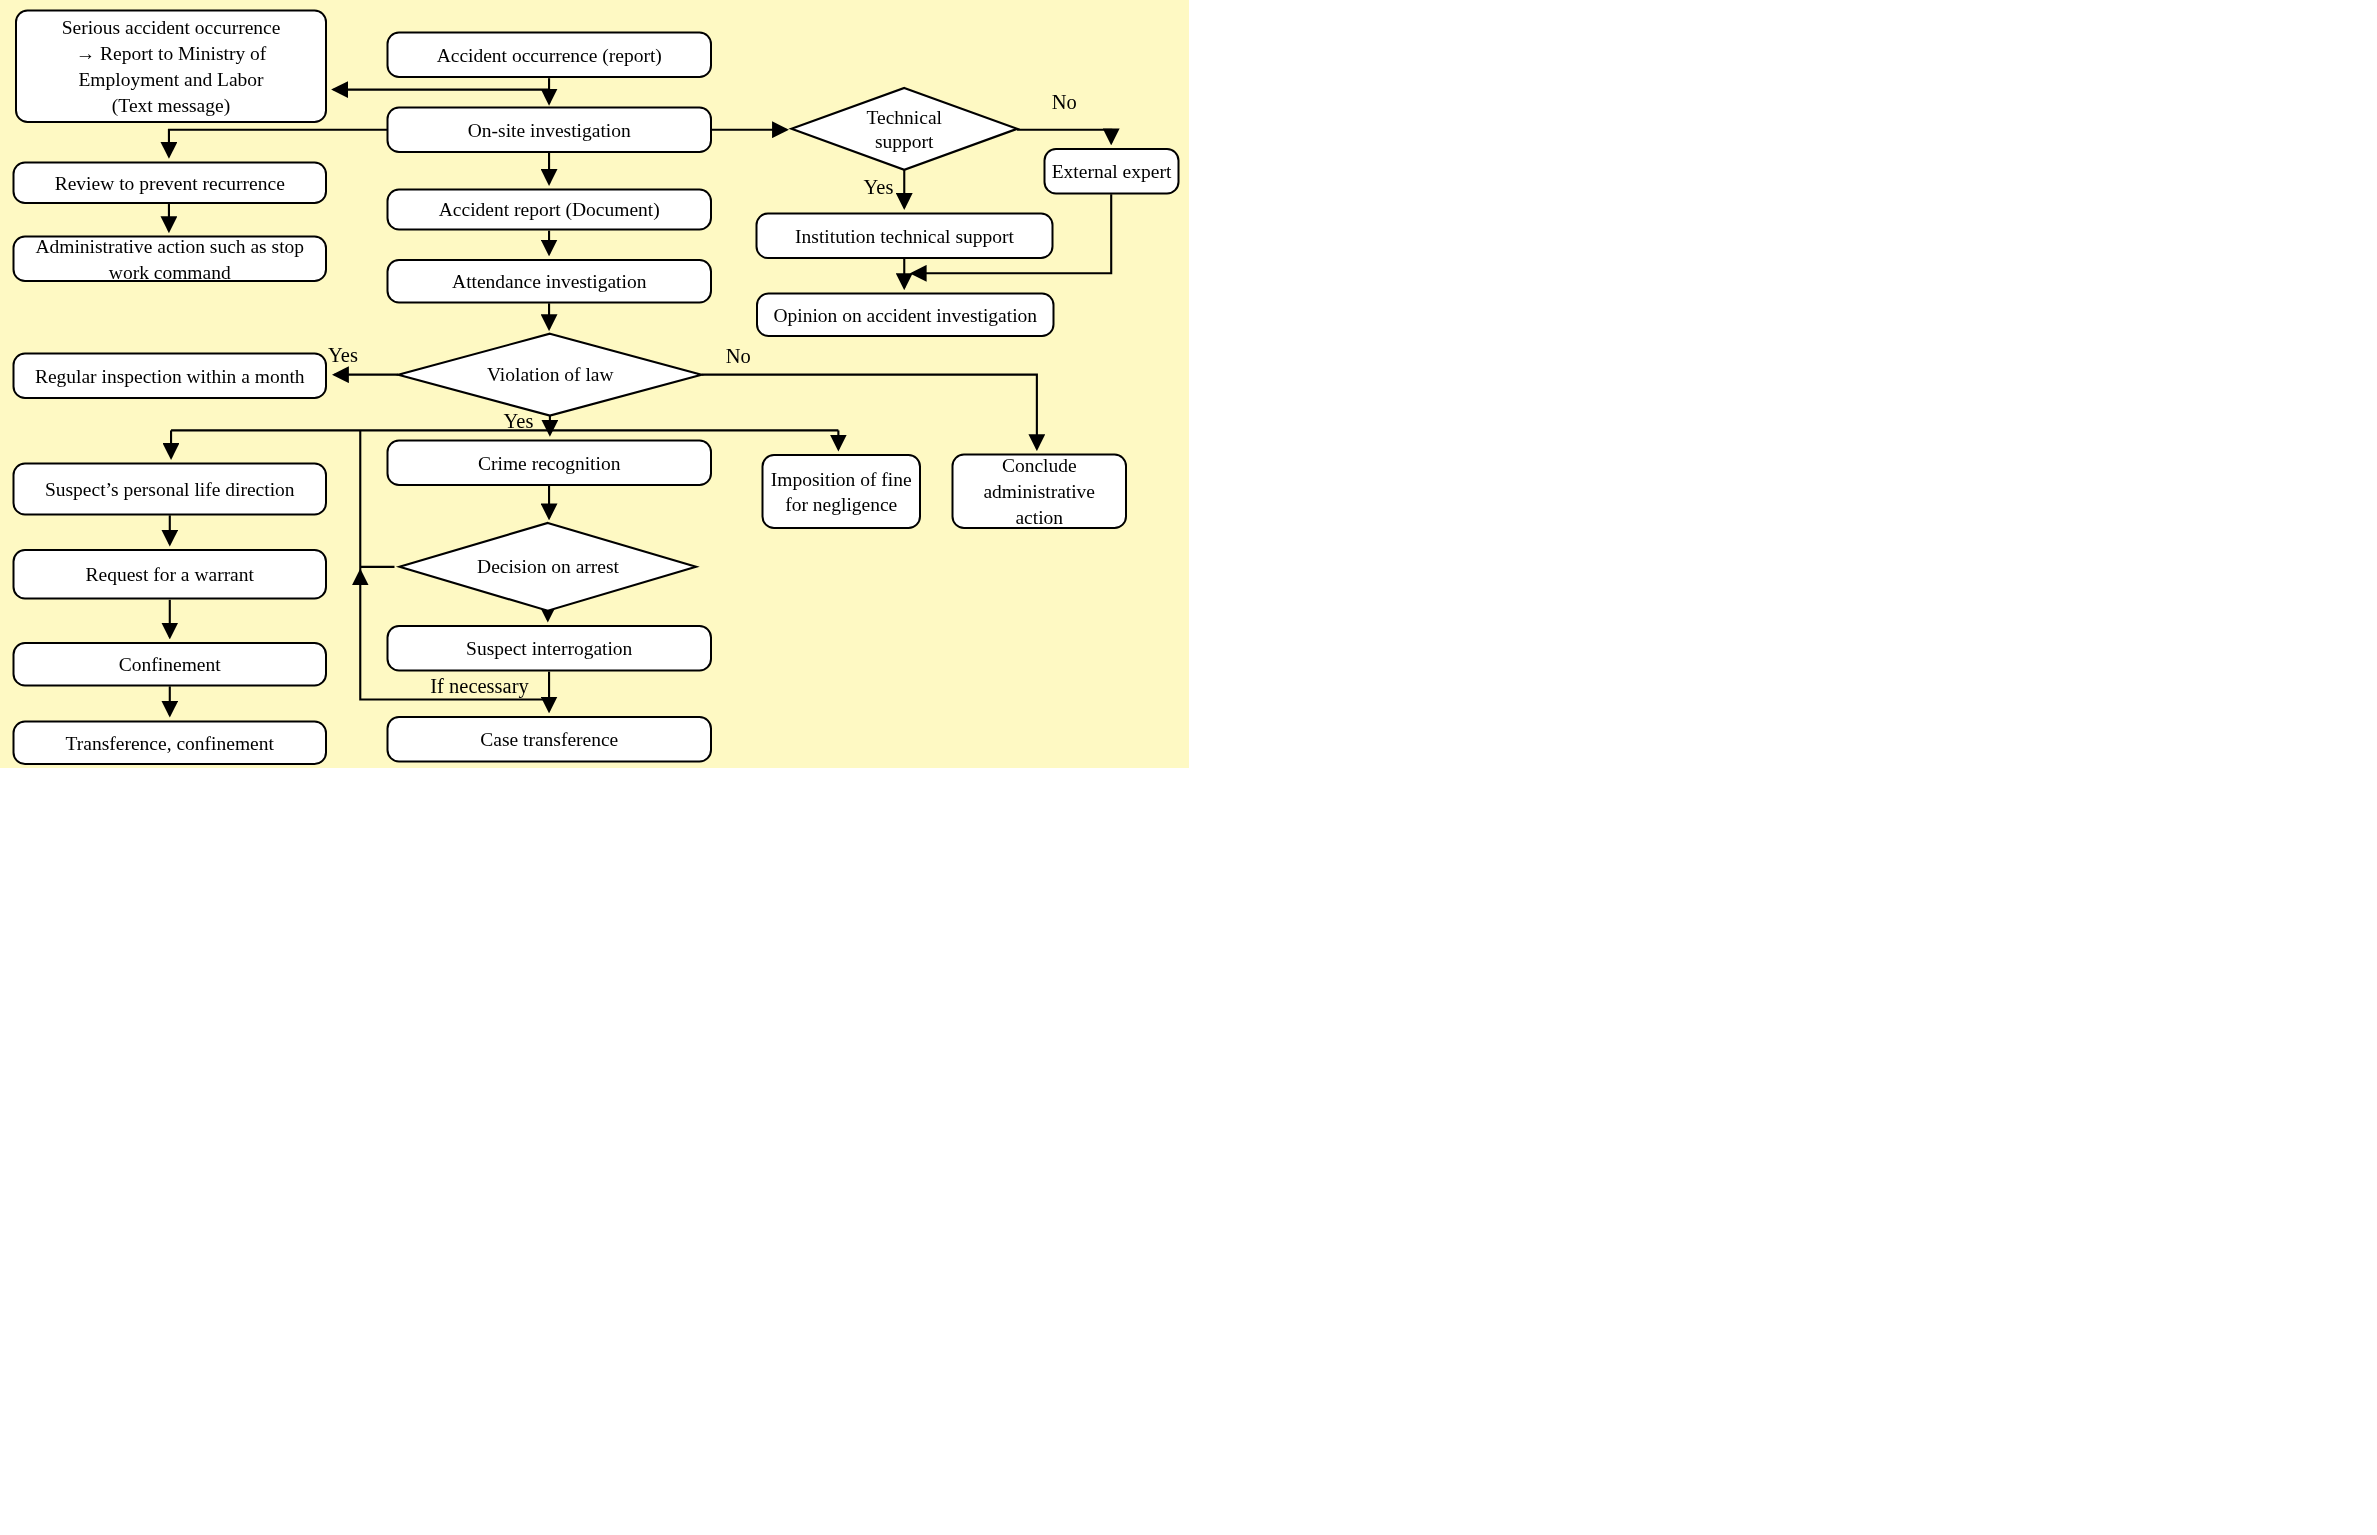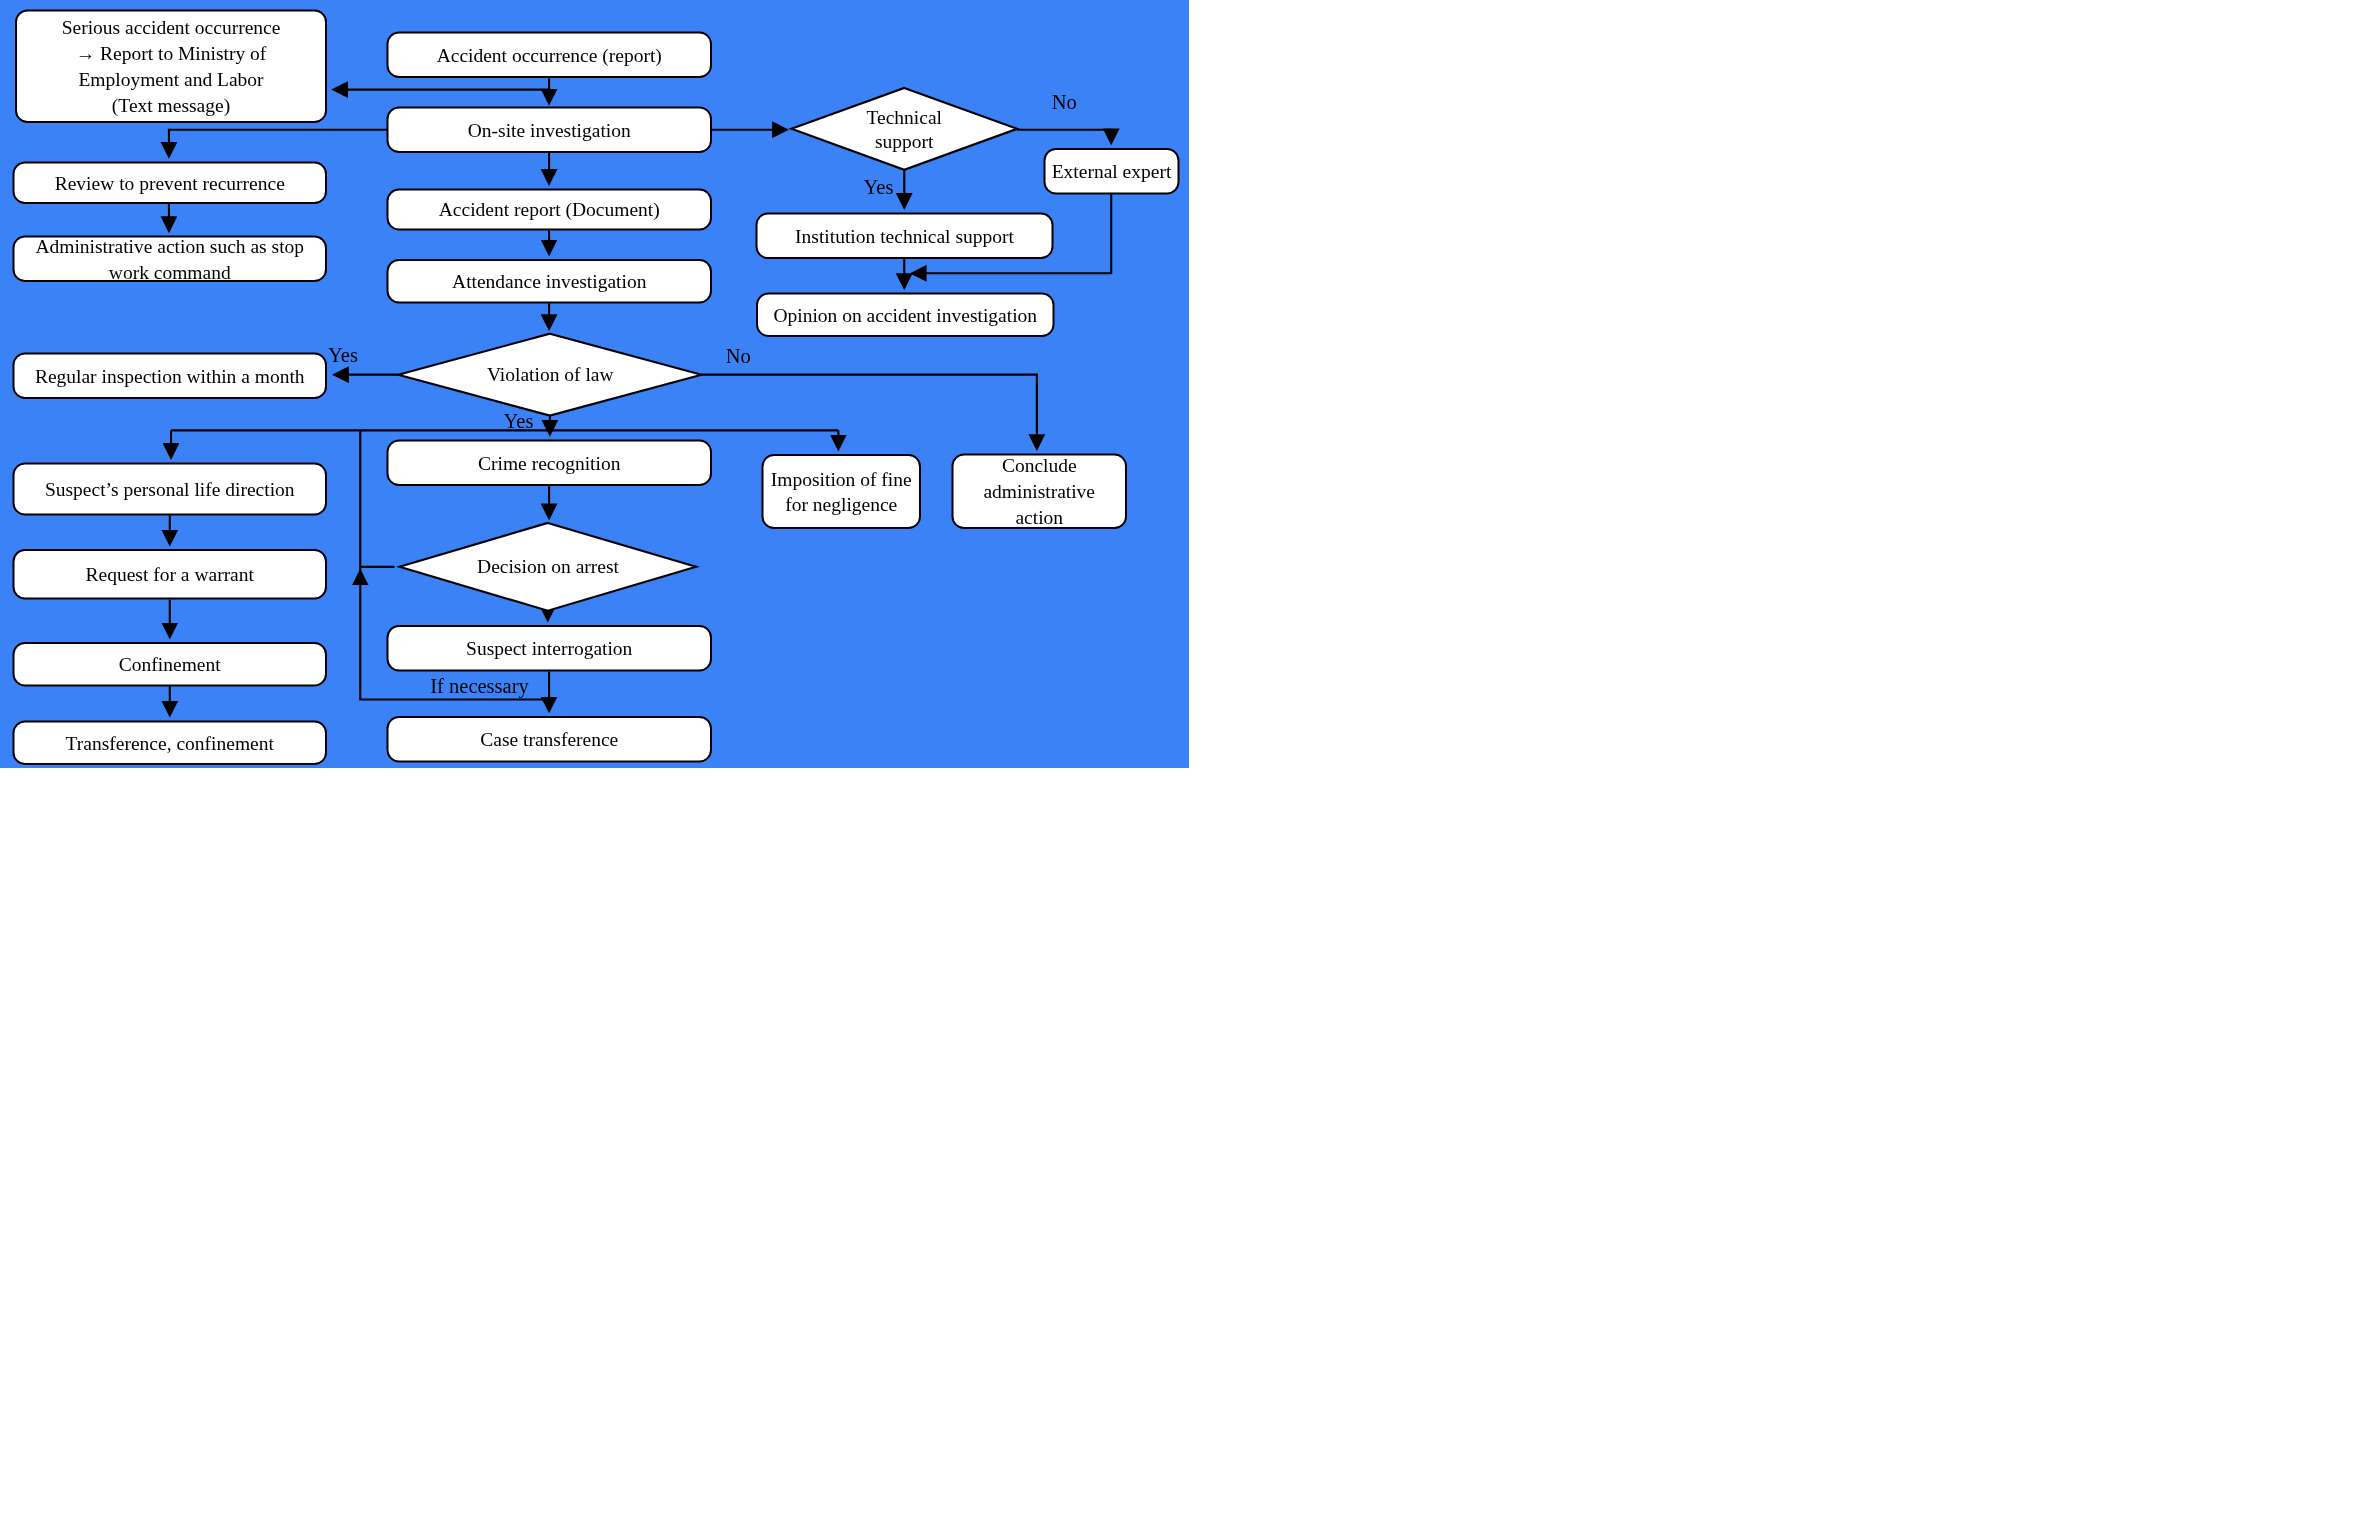--- a/index.html
+++ b/index.html
@@ -1,16 +1,16 @@
 <!DOCTYPE html>
 <html style="font-size:13.5px"><head>
 <meta charset="utf-8">
 <style>
   html,body{margin:0;padding:0;background:#ffffff;}
-  #viewport{position:relative;width:1189px;height:768px;overflow:hidden;background:#3b82f6;}
+  #viewport{position:relative;width:1189px;height:768px;overflow:hidden;background:#fef9c3;}
   #canvas{position:absolute;left:0;top:0;width:2377px;height:1535px;
           transform:scale(0.5);transform-origin:0 0;
           font-family:"Liberation Serif","DejaVu Serif",serif;color:#000;}
   #connectors{position:absolute;left:0;top:0;width:2377px;height:1535px;}
   .node{position:absolute;box-sizing:border-box;border:4.2px solid #000;border-radius:25px;
         background:#fff;display:flex;align-items:center;justify-content:center;
         text-align:center;font-size:39px;line-height:1.32;padding:3.4px 20px;}
   .prewrap{white-space:pre-line;}
   .dlabel{position:absolute;box-sizing:border-box;display:flex;align-items:center;justify-content:center;
           text-align:center;font-size:39px;line-height:1.25;background:transparent;}

